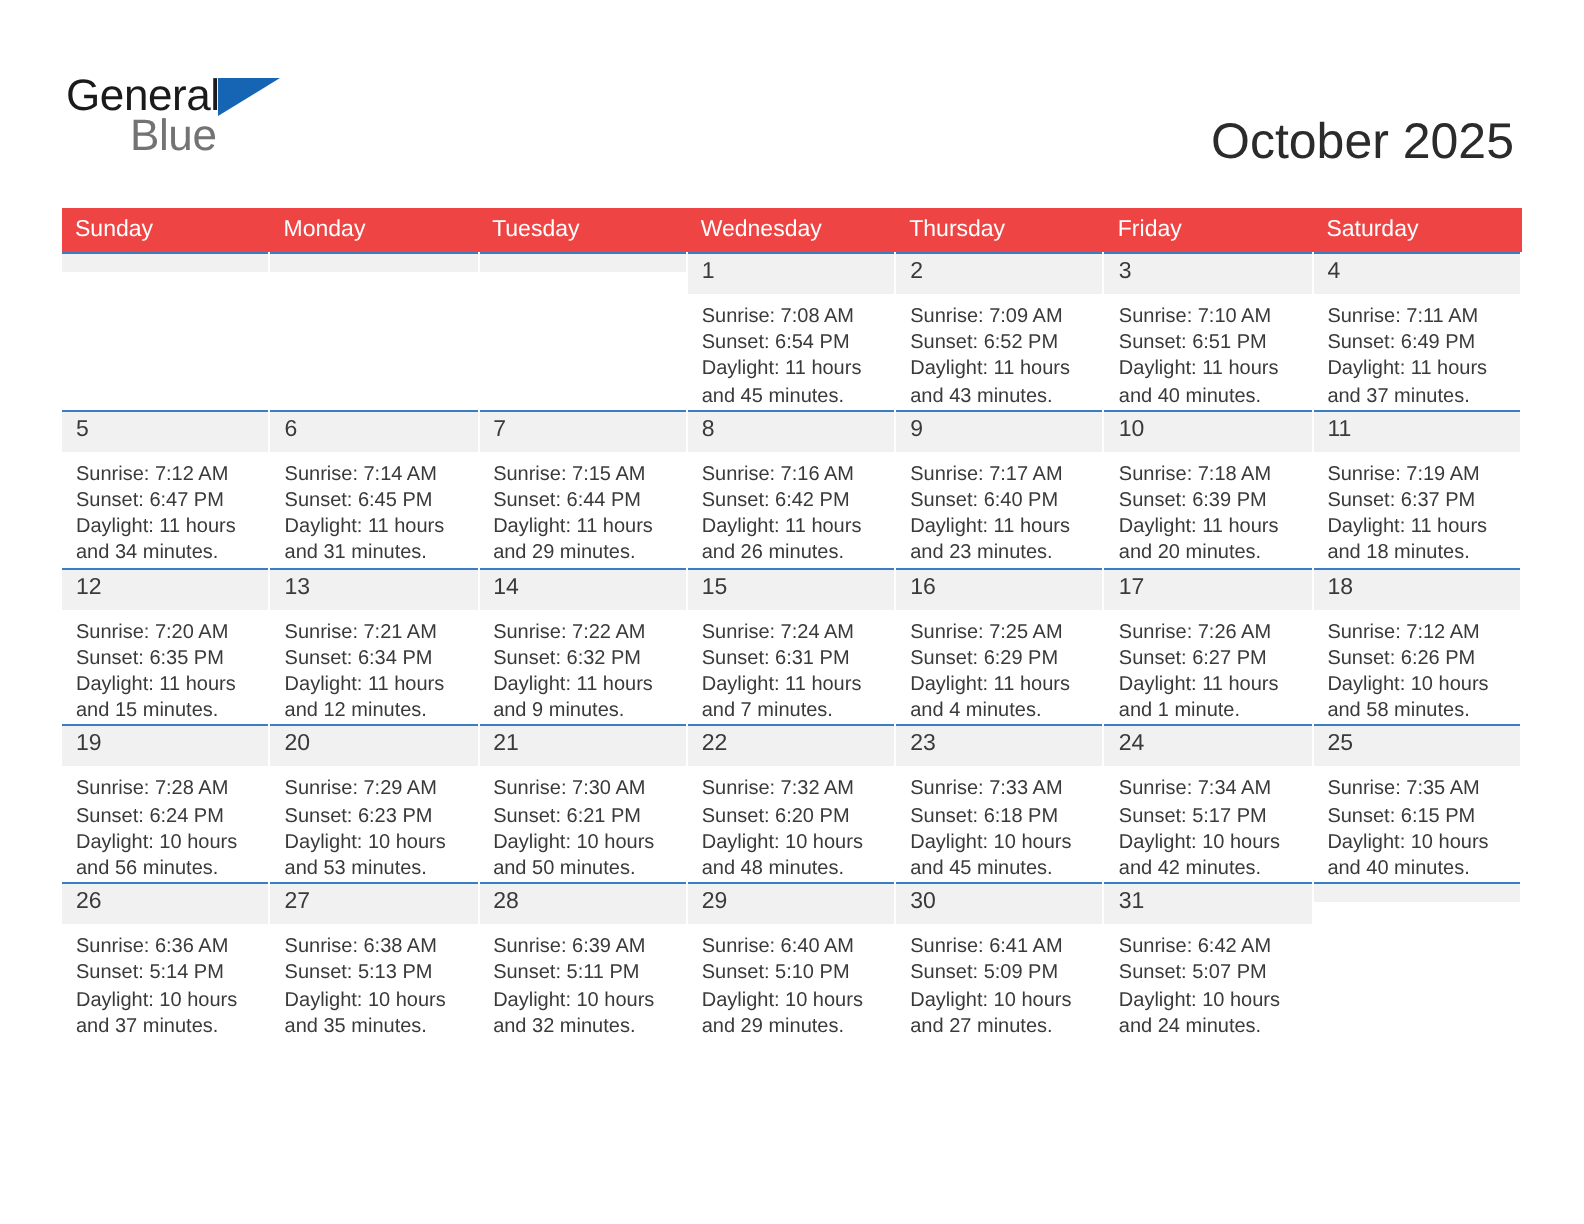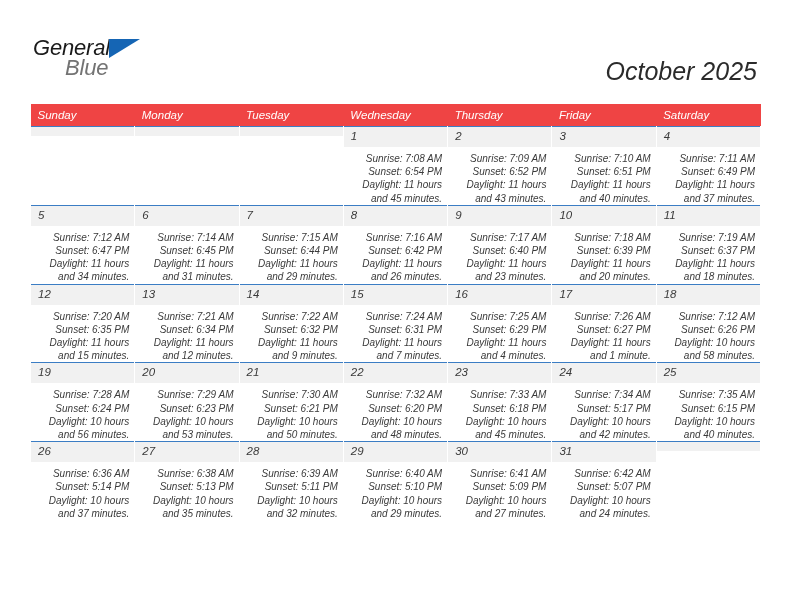--- a/index.html
+++ b/index.html
@@ -12,21 +12,20 @@
     height: 612px;
     font-family: "Liberation Sans", sans-serif;
     color: #000000;
     overflow: hidden;
   }
   .page {
     position: relative;
     width: 792px;
     height: 436px;
     box-sizing: border-box;
-    font-style: italic;
   }
 
   
   .header {
     position: absolute;
     left: 0;
     top: 0;
     width: 792px;
     height: 100px;
   }
@@ -129,21 +128,20 @@
     line-height: 11px;
   }
   .daynum.empty {
     color: transparent;
   }
   .info {
     padding: 5px 5px 0 7px;
     font-size: 10px;
     line-height: 13.2px;
     color: #3a3a3a;
-    text-align: right;
   }
   .info div {
     white-space: nowrap;
   }
   td.blank .daynum {
     background: #f1f1f1;
   }
 </style>
 </head>
 <body>

